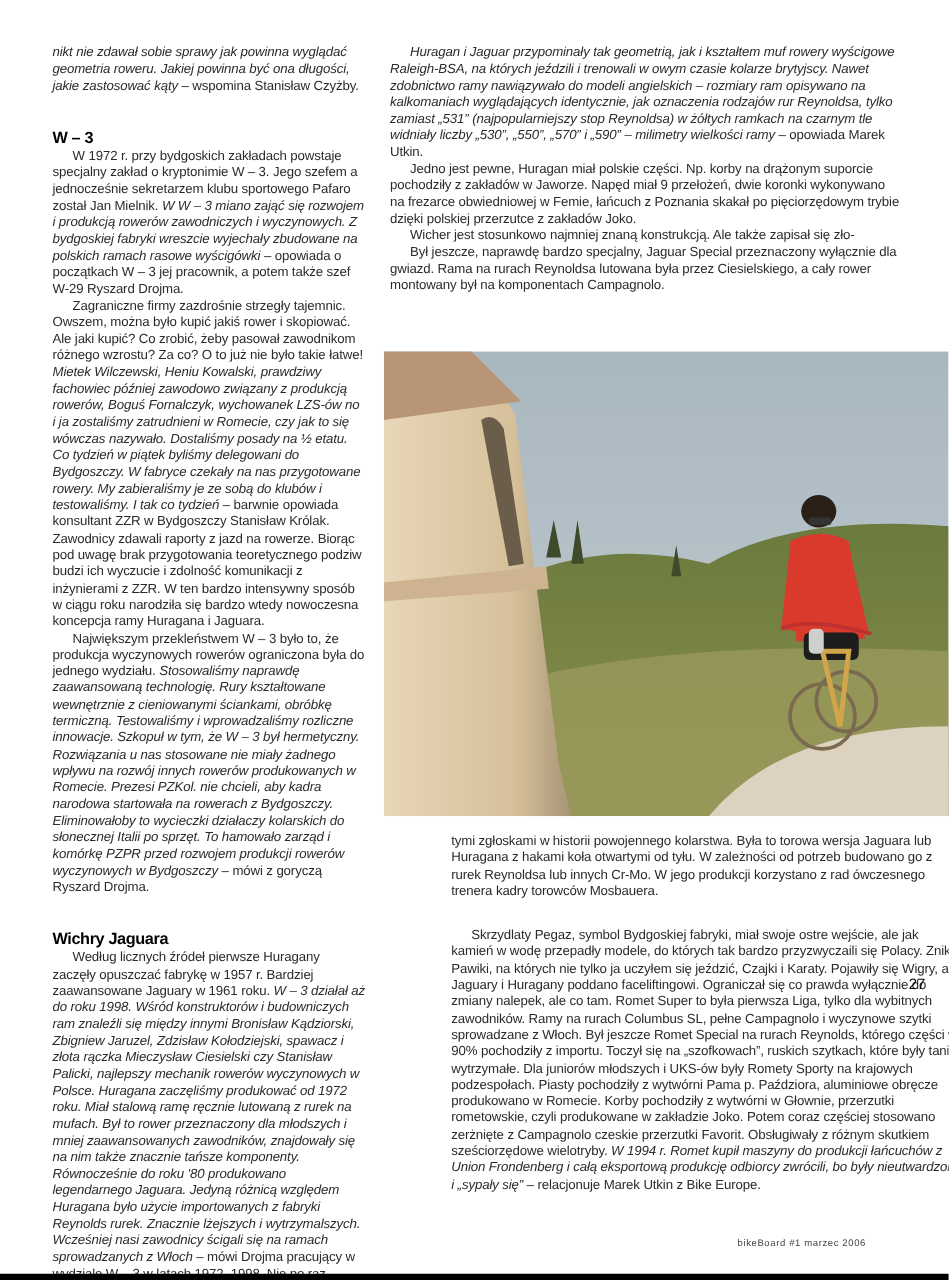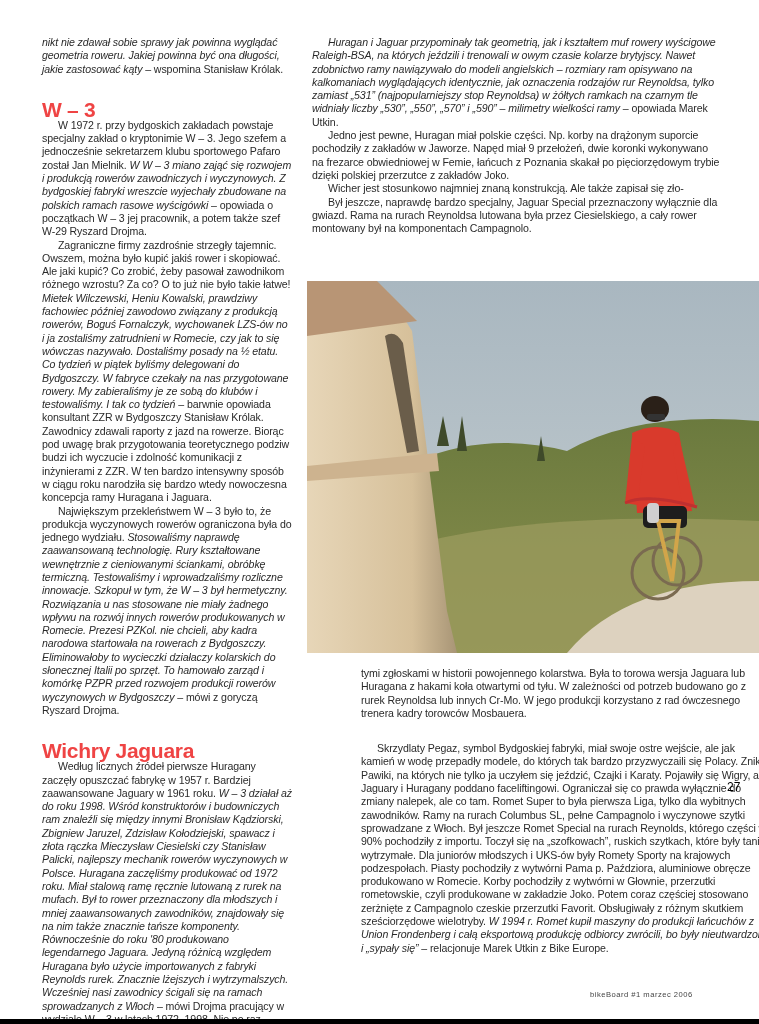--- a/index.html
+++ b/index.html
@@ -4,34 +4,34 @@
 <style>
   html, body { margin:0; padding:0; }
   body { width:759px; height:1024px; background:#fff; position:relative; overflow:hidden;
          font-family:"Liberation Sans", sans-serif; color:#2a2a2a; }
   .col { position:absolute; font-size:10.6px; line-height:13.3px; letter-spacing:-0.1px; }
   .col p { margin:0; text-indent:0; }
   .col p.ind { text-indent:16px; }
   .left { left:42px; top:36px; width:250px; }
   .right { left:312px; top:36px; width:410px; }
   .right2 { left:326px; top:667px; width:410px;margin-left:35px; }
-  h2 { font-family:"Liberation Sans", sans-serif; font-weight:bold; font-size:21px; line-height:19px; margin:0; color:#ef4444; letter-spacing:-0.3px; }
+  h2 { font-family:"Liberation Sans", sans-serif; font-weight:bold; font-size:13px; line-height:19px; margin:0; color:#000000; letter-spacing:-0.3px; }
   .gap { height:24px; }
   .gap2 { height:22px; }
   i { font-style:italic; }
   .photo { position:absolute; left:307px; top:281px; width:452px; height:372px; overflow:hidden; }
   .pagenum { position:absolute; left:727px; top:780px; font-size:12px; color:#000000; }
   .footer { position:absolute; left:590px; top:990px; font-size:7.6px; letter-spacing:0.5px; color:#444; font-family:"Liberation Sans", sans-serif;text-align:right; }
   .bottombar { position:absolute; left:0; top:1019px; width:759px; height:5px; background:#000; }
 </style>
 </head>
 <body>
 
 <div class="col left">
-  <p id="p-intro"><i>nikt nie zdawał sobie sprawy jak powinna wyglądać geometria roweru. Jakiej powinna być ona długości, jakie zastosować kąty</i><span> – wspomina Stanisław Królak.</span></p>
+  <p id="p-intro"><i>nikt nie zdawał sobie sprawy jak powinna wyglądać geometria roweru. Jakiej powinna być ona długości, jakie zastosować kąty</i><span> – wspomina Stanisław Czyżby.</span></p>
   <div class="gap"></div>
   <h2>W – 3</h2>
   <p class="ind" id="p-w3-0"><span>W 1972 r. przy bydgoskich zakładach powstaje specjalny zakład o kryptonimie W – 3. Jego szefem a jednocześnie sekretarzem klubu sportowego Pafaro został Jan Mielnik. </span><i>W W – 3 miano zająć się rozwojem i produkcją rowerów zawodniczych i wyczynowych. Z bydgoskiej fabryki wreszcie wyjechały zbudowane na polskich ramach rasowe wyścigówki</i><span> – opowiada o początkach W – 3 jej pracownik, a potem także szef W-29 Ryszard Drojma.</span></p>
   <p class="ind" id="p-w3-1"><span>Zagraniczne firmy zazdrośnie strzegły tajemnic. Owszem, można było kupić jakiś rower i skopiować. Ale jaki kupić? Co zrobić, żeby pasował zawodnikom różnego wzrostu? Za co? O to już nie było takie łatwe! </span><i>Mietek Wilczewski, Heniu Kowalski, prawdziwy fachowiec później zawodowo związany z produkcją rowerów, Boguś Fornalczyk, wychowanek LZS-ów no i ja zostaliśmy zatrudnieni w Romecie, czy jak to się wówczas nazywało. Dostaliśmy posady na ½ etatu. Co tydzień w piątek byliśmy delegowani do Bydgoszczy. W fabryce czekały na nas przygotowane rowery. My zabieraliśmy je ze sobą do klubów i testowaliśmy. I tak co tydzień</i><span> – barwnie opowiada konsultant ZZR w Bydgoszczy Stanisław Królak. Zawodnicy zdawali raporty z jazd na rowerze. Biorąc pod uwagę brak przygotowania teoretycznego podziw budzi ich wyczucie i zdolność komunikacji z inżynierami z ZZR. W ten bardzo intensywny sposób w ciągu roku narodziła się bardzo wtedy nowoczesna koncepcja ramy Huragana i Jaguara.</span></p>
   <p class="ind" id="p-w3-2"><span>Największym przekleństwem W – 3 było to, że produkcja wyczynowych rowerów ograniczona była do jednego wydziału. </span><i>Stosowaliśmy naprawdę zaawansowaną technologię. Rury kształtowane wewnętrznie z cieniowanymi ściankami, obróbkę termiczną. Testowaliśmy i wprowadzaliśmy rozliczne innowacje. Szkopuł w tym, że W – 3 był hermetyczny. Rozwiązania u nas stosowane nie miały żadnego wpływu na rozwój innych rowerów produkowanych w Romecie. Prezesi PZKol. nie chcieli, aby kadra narodowa startowała na rowerach z Bydgoszczy. Eliminowałoby to wycieczki działaczy kolarskich do słonecznej Italii po sprzęt. To hamowało zarząd i komórkę PZPR przed rozwojem produkcji rowerów wyczynowych w Bydgoszczy</i><span> – mówi z goryczą Ryszard Drojma.</span></p>
   <div class="gap"></div>
   <h2>Wichry Jaguara</h2>
   <p class="ind" id="p-wichry-0"><span>Według licznych źródeł pierwsze Huragany zaczęły opuszczać fabrykę w 1957 r. Bardziej zaawansowane Jaguary w 1961 roku. </span><i>W – 3 działał aż do roku 1998. Wśród konstruktorów i budowniczych ram znaleźli się między innymi Bronisław Kądziorski, Zbigniew Jaruzel, Zdzisław Kołodziejski, spawacz i złota rączka Mieczysław Ciesielski czy Stanisław Palicki, najlepszy mechanik rowerów wyczynowych w Polsce. Huragana zaczęliśmy produkować od 1972 roku. Miał stalową ramę ręcznie lutowaną z rurek na mufach. Był to rower przeznaczony dla młodszych i mniej zaawansowanych zawodników, znajdowały się na nim także znacznie tańsze komponenty. Równocześnie do roku '80 produkowano legendarnego Jaguara. Jedyną różnicą względem Huragana było użycie importowanych z fabryki Reynolds rurek. Znacznie lżejszych i wytrzymalszych. Wcześniej nasi zawodnicy ścigali się na ramach sprowadzanych z Włoch</i><span> – mówi Drojma pracujący w wydziale W – 3 w latach 1972–1998. Nie po raz pierwszy spotykamy się z nieścisłościami w źródłach. Czyżby</span></p>
 </div>
 

